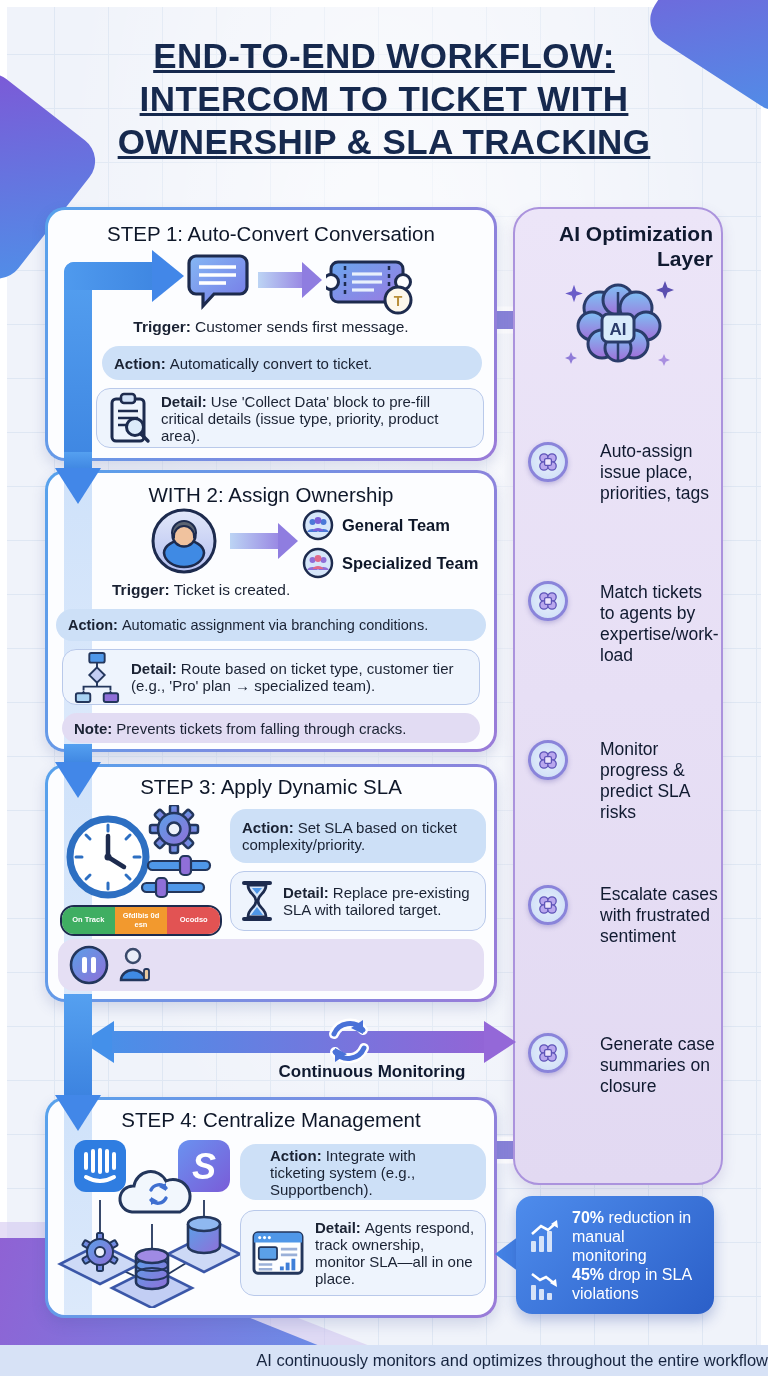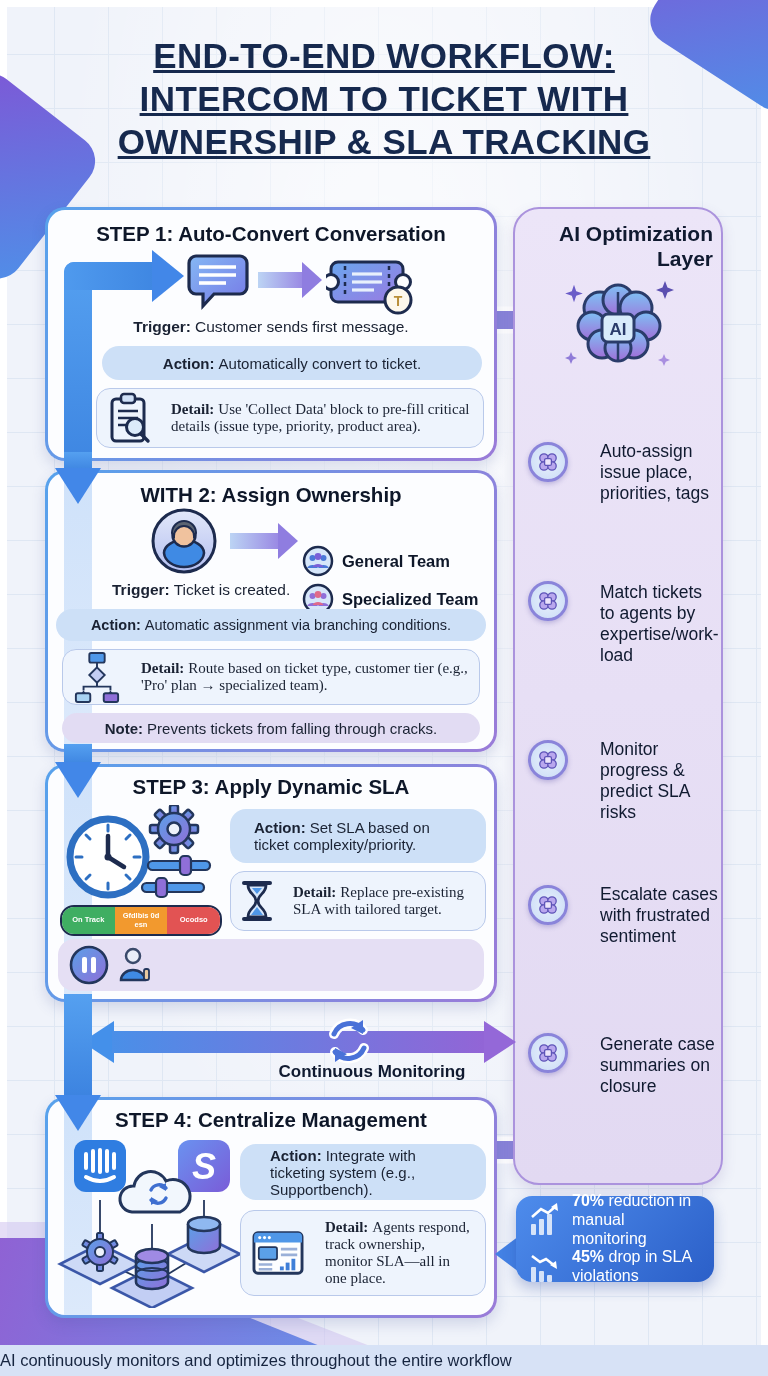--- a/index.html
+++ b/index.html
@@ -24,25 +24,25 @@
   .deco-bl2{left:0;top:1222px;width:370px;height:124px;border-radius:0;
     clip-path:polygon(0 0,14% 0,100% 100%,0 100%);background:#cfc3ee;opacity:.55;}
   
   .header{left:0;right:0;top:34px;text-align:center;z-index:2;}
   .title{font-size:35px;line-height:1.23;font-weight:bold;color:#16294e;letter-spacing:.4px;margin:0;text-decoration:underline;}
   .subtitle{font-size:18.5px;color:#1c2638;margin-top:9px;}
   
   .step{position:absolute;left:45px;width:446px;border-radius:20px;z-index:2;
     background:linear-gradient(115deg,#57a2ec,#9a7bd8);padding:3px;box-shadow:0 6px 14px rgba(60,80,150,.18);}
   .step-inner{position:relative;background:#fcfdff;border-radius:17px;width:100%;height:100%;box-sizing:border-box;overflow:hidden;}
-  .step-title{position:absolute;left:0;right:0;text-align:center;font-size:20.5px;font-weight:bold;color:#0e1729;}
+  .step-title{position:absolute;left:0;right:0;text-align:center;font-size:20.5px;font-weight:normal;color:#0e1729;}
   .ghost-bar{position:absolute;left:16px;top:0;bottom:0;width:28px;background:linear-gradient(180deg,#cfe2fa,#dcебfb);background:linear-gradient(180deg,#cfe2fa,#dce9fb);z-index:0;}
-  .pill{position:absolute;font-size:15px;display:flex;align-items:center;justify-content:center;box-sizing:border-box;z-index:1;}
+  .pill{position:absolute;font-size:15px;display:flex;align-items:center;justify-content:flex-start;box-sizing:border-box;z-index:1;}
   .pill-action{background:#cde0f7;border-radius:22px;padding:4px 12px;text-align:center;}
-  .pill-detail{background:#eef4fd;border:1.5px solid #b9c9ea;border-radius:14px;padding:6px 10px;gap:20px;justify-content:flex-start;text-align:left;font-family:Liberation Serif, serif;}
+  .pill-detail{background:#eef4fd;border:1.5px solid #b9c9ea;border-radius:14px;padding:6px 10px;gap:10px;justify-content:flex-start;text-align:left;}
   .pill-note{background:#e2dcf3;border-radius:22px;padding:4px 12px;text-align:center;}
   .pill-special{background:#e5dff4;border-radius:16px;padding:6px 10px;gap:8px;justify-content:flex-start;text-align:left;}
   .b{font-weight:bold;margin-right:4px;}
   .trig{position:absolute;font-size:15.5px;z-index:1;}
   
   .vbar{position:absolute;left:64px;width:28px;background:linear-gradient(180deg,#55a0f0,#3c83e0);z-index:4;}
   .head-down{position:absolute;left:55px;width:0;height:0;border-left:23px solid transparent;border-right:23px solid transparent;border-top:36px solid #4287e8;z-index:6;}
   .l-arrow-v{position:absolute;left:16px;top:52px;bottom:0;width:28px;background:linear-gradient(180deg,#55a0f0,#3f87e2);border-top-left-radius:10px;z-index:1;}
   .l-arrow-h{position:absolute;left:16px;top:52px;width:90px;height:28px;background:linear-gradient(90deg,#4f9aee,#3f87e2);border-top-left-radius:10px;z-index:1;}
   .l-arrow-head{position:absolute;left:104px;top:40px;width:0;height:0;border-top:26px solid transparent;border-bottom:26px solid transparent;border-left:32px solid #4287e8;z-index:1;}
@@ -58,29 +58,29 @@
     background:linear-gradient(180deg,#ece5f8,#e2d9f2);box-sizing:border-box;z-index:1;box-shadow:0 6px 14px rgba(90,70,150,.15);}
   .panel-title{left:523px;top:222px;width:190px;text-align:right;font-size:21px;line-height:1.18;font-weight:bold;color:#101a30;z-index:2;}
   .ai-item{position:absolute;left:600px;width:120px;font-size:17.5px;line-height:1.2;color:#101a30;z-index:3;}
   .node{position:absolute;left:528px;width:40px;height:40px;border-radius:50%;background:radial-gradient(#e9f1fc,#c9dbf6);
     border:3px solid #8a84da;box-sizing:border-box;z-index:3;display:flex;align-items:center;justify-content:center;box-shadow:0 2px 5px rgba(80,70,160,.3);}
   .connector-svg{position:absolute;left:0;top:0;z-index:1;}
   
   .sla-bar{position:absolute;display:flex;border:2.5px solid #1d2b4e;border-radius:14px;overflow:hidden;z-index:1;}
   .sla-seg{flex:1;color:#fff;font-size:7.5px;font-weight:bold;display:flex;align-items:center;justify-content:center;text-align:center;padding:2px 1px;line-height:1.1;}
   
-  .stats{left:516px;top:1196px;width:198px;height:86px;border-radius:16px;background:linear-gradient(135deg,#4e8cec,#2b5fc8);
-    z-index:3;box-sizing:border-box;padding:13px 11px;display:flex;flex-direction:column;justify-content:center;box-shadow:0 6px 14px rgba(40,70,160,.3);}
+  .stats{left:516px;top:1196px;width:198px;height:118px;border-radius:16px;background:linear-gradient(135deg,#4e8cec,#2b5fc8);
+    z-index:3;box-sizing:border-box;padding:13px 11px;display:flex;flex-direction:column;justify-content:flex-start;box-shadow:0 6px 14px rgba(40,70,160,.3);}
   .stats-tail{left:495px;top:1236px;width:0;height:0;border-top:18px solid transparent;border-bottom:18px solid transparent;border-right:24px solid #4381e4;z-index:3;}
   .stat-row{display:flex;align-items:center;gap:9px;color:#fff;font-size:16px;line-height:1.18;}
   .stat-row p{margin:0;}
   
-  .footer{left:0;right:0;top:1345px;height:31px;background:#d7e2f6;z-index:4;text-align:left;
+  .footer{left:0;right:0;top:1345px;height:31px;background:#d7e2f6;z-index:4;text-align:right;
     font-size:16.5px;line-height:31px;color:#16243f;}
-  .teams-row{position:absolute;display:flex;align-items:center;gap:8px;z-index:1;font-size:16.5px;font-weight:bold;color:#0e1729;margin-top:36px;}
+  .teams-row{position:absolute;display:flex;align-items:center;gap:8px;z-index:1;font-size:16.5px;font-weight:bold;color:#0e1729;}
 </style>
 </head>
 <body>
 
 <div class="canvas">
 
   <svg width="0" height="0" style="position:absolute">
     <defs>
       <linearGradient id="gChat" x1="0" y1="0" x2="1" y2="1">
           <stop offset="0" stop-color="#85b8f4"></stop>
@@ -365,21 +365,21 @@
           <rect x="124" y="51" width="11" height="19" rx="4" fill="#8f6fd8" stroke="#23365c" stroke-width="2.2"></rect>
           <rect x="86" y="78" width="62" height="9" rx="4.5" fill="#4f97e8" stroke="#23365c" stroke-width="2.2"></rect>
           <rect x="100" y="73" width="11" height="19" rx="4" fill="#8f6fd8" stroke="#23365c" stroke-width="2.2"></rect>
         </g>
       </svg>
       <div class="sla-bar" style="left:12px;top:138px;width:158px;height:27px">
         <div class="sla-seg" style="background:#3fae62">On Track</div>
         <div class="sla-seg" style="background:#f2992e">Gfdlbis 0d esn</div>
         <div class="sla-seg" style="background:#e25353">Ocodso</div>
       </div>
-      <div class="pill pill-action" style="left:182px;right:8px;top:42px;height:54px;border-radius:16px;text-align:left;justify-content:flex-start;padding:6px 24px">
+      <div class="pill pill-action" style="left:182px;right:8px;top:42px;height:54px;border-radius:16px;text-align:left;justify-content:flex-start;padding:6px 12px">
         <div><span class="b">Action:</span><span>Set SLA based on ticket complexity/priority.</span></div>
       </div>
       <div class="pill pill-detail" style="left:182px;right:8px;top:104px;height:60px">
         <svg width="32" height="44" viewBox="0 0 32 44" style="flex:none">
           <line x1="3" y1="4" x2="29" y2="4" stroke="#1d2b4e" stroke-width="4" stroke-linecap="round"></line>
           <line x1="3" y1="40" x2="29" y2="40" stroke="#1d2b4e" stroke-width="4" stroke-linecap="round"></line>
           <path d="M7 6 c0 9 8 9 8 16 c0 7 -8 7 -8 16 h18 c0 -9 -8 -9 -8 -16 c0 -7 8 -7 8 -16 z" fill="#d6e6fa" stroke="#1d2b4e" stroke-width="2.8"></path>
           <path d="M11 9 h10 l-5 6 z" fill="#4f97e8"></path>
           <path d="M10 36 h12 l-6 -8 z" fill="#4f97e8"></path>
         </svg>

